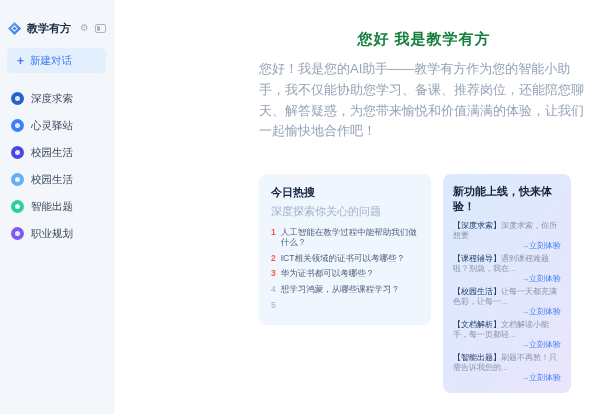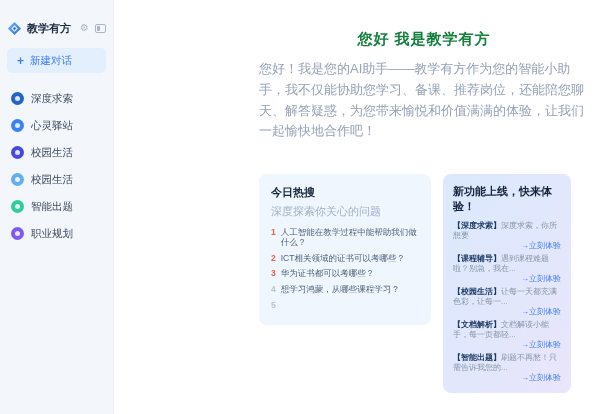--- a/index.html
+++ b/index.html
@@ -46,21 +46,21 @@
     cursor:pointer; }
   .hot-list li + li { margin-top:6px; }
   .rank { font-weight:bold; flex-shrink:0; }
   .rank-hot { color:#f5594a; }
   .rank-cold { color:#b9c2cf; }
 
   .card-feat { width:128px; padding:10px 10px 10px;
     background:linear-gradient(120deg,#dbe9fd 0%,#e2e7fc 55%,#eae5fb 100%); }
   .feat { margin-top:3px; font-size:8px; line-height:10px; }
   .feat:first-of-type { margin-top:7px; }
-  .tag { color:#1d3a66; font-weight:bold; }
+  .tag { color:#1d3a66; font-weight:normal; }
   .desc { color:#8795ab; }
   .cta { display:block; margin-left:36px; color:#3c7df6; 
     cursor:pointer;text-align:right; }
 
   .composer { margin-top:84px; }
   .nc2 { display:inline-flex; align-items:center; gap:5px; padding:3px 8px; background:#fff;
     border:1px solid #e4e9f0; border-radius:4px; font-size:9px; color:#4f5b72; cursor:pointer;
     font-family:inherit; }
 </style>
 </head>

